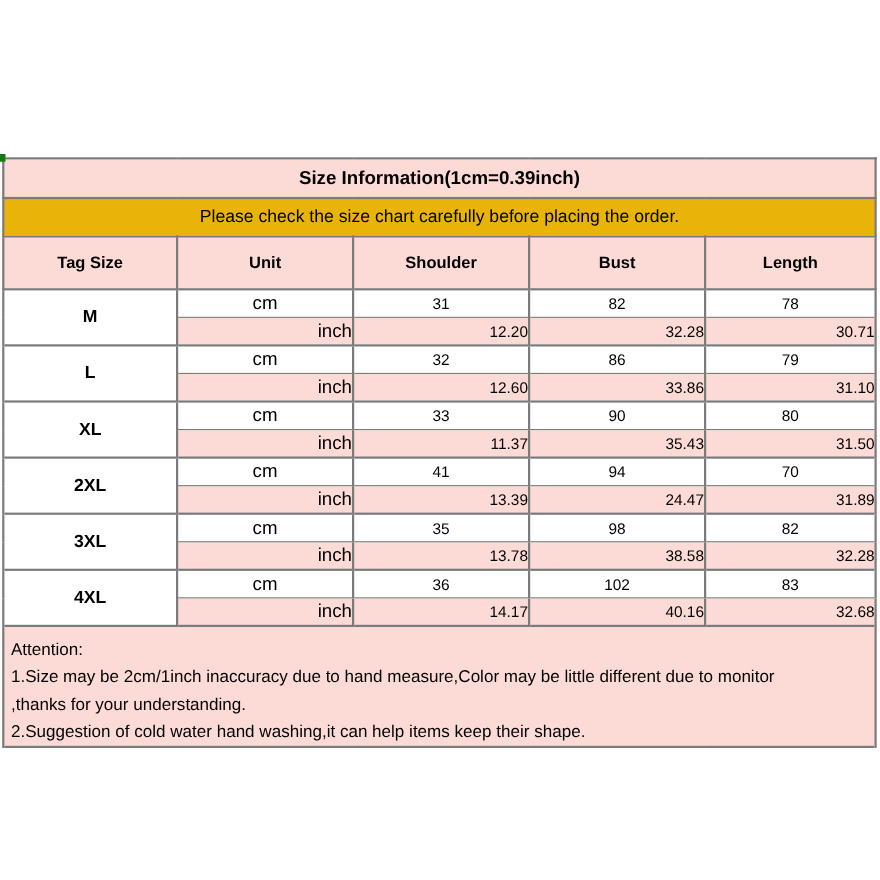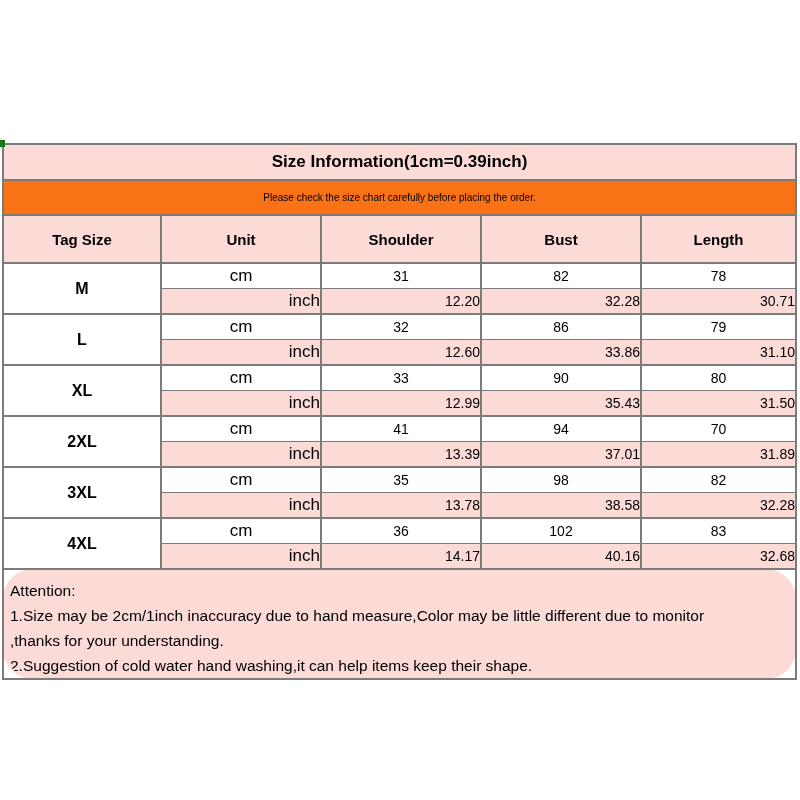--- a/index.html
+++ b/index.html
@@ -40,32 +40,32 @@
     border: 2px solid #7b7b7b;
   }
   
   .size-table td, .size-table th {
     border-left-width: 2px;
     border-right-width: 2px;
   }
   
   .row-title td, .row-subtitle td, .row-header th { border-top-width: 2px; border-bottom-width: 2px; }
   .group-start td { border-top-width: 2px; }
-  .row-attention td { border-top-width: 2px; border-radius: 30px; }
+  .row-attention td { border-top-width: 2px; }
 
   .row-title td {
     height: 34px;
     background: #fcdbd7;
     font-weight: bold;
     font-size: 17px;
   }
   .row-subtitle td {
     height: 33px;
-    background: #f97316;
-    font-size: 10px;
+    background: #eab308;
+    font-size: 16px;
   }
   .row-header th {
     height: 46px;
     background: #fcdbd7;
     font-weight: bold;
     font-size: 15px;
     text-align: center;
   }
   .cell-size-label {
     background: #ffffff;
@@ -160,36 +160,36 @@
 
     <tr class="row-cm group-start">
       <td rowspan="2" class="cell-size-label">XL</td>
       <td class="cell-unit">cm</td>
       <td class="cell-value">33</td>
       <td class="cell-value">90</td>
       <td class="cell-value">80</td>
     </tr>
     <tr class="row-cm row-inch">
       <td class="cell-unit">inch</td>
-      <td class="cell-value">12.99</td>
+      <td class="cell-value">11.37</td>
       <td class="cell-value">35.43</td>
       <td class="cell-value">31.50</td>
     </tr>
 
     <tr class="row-cm group-start">
       <td rowspan="2" class="cell-size-label">2XL</td>
       <td class="cell-unit">cm</td>
       <td class="cell-value">41</td>
       <td class="cell-value">94</td>
       <td class="cell-value">70</td>
     </tr>
     <tr class="row-cm row-inch">
       <td class="cell-unit">inch</td>
       <td class="cell-value">13.39</td>
-      <td class="cell-value">37.01</td>
+      <td class="cell-value">24.47</td>
       <td class="cell-value">31.89</td>
     </tr>
 
     <tr class="row-cm group-start">
       <td rowspan="2" class="cell-size-label">3XL</td>
       <td class="cell-unit">cm</td>
       <td class="cell-value">35</td>
       <td class="cell-value">98</td>
       <td class="cell-value">82</td>
     </tr>

